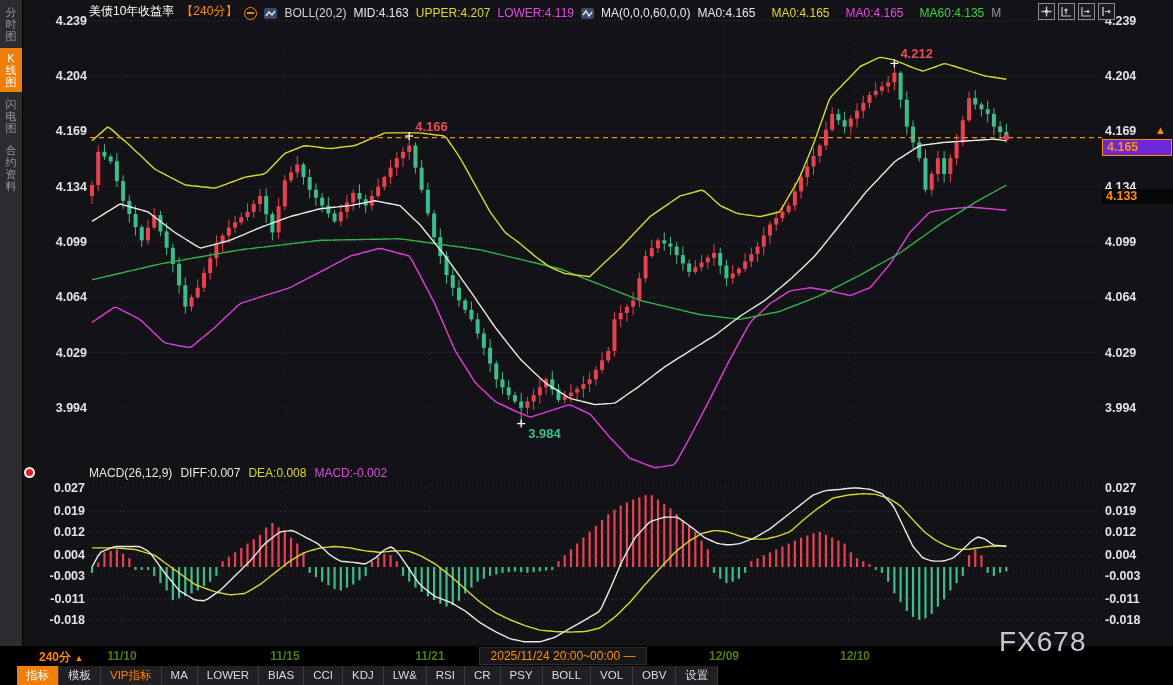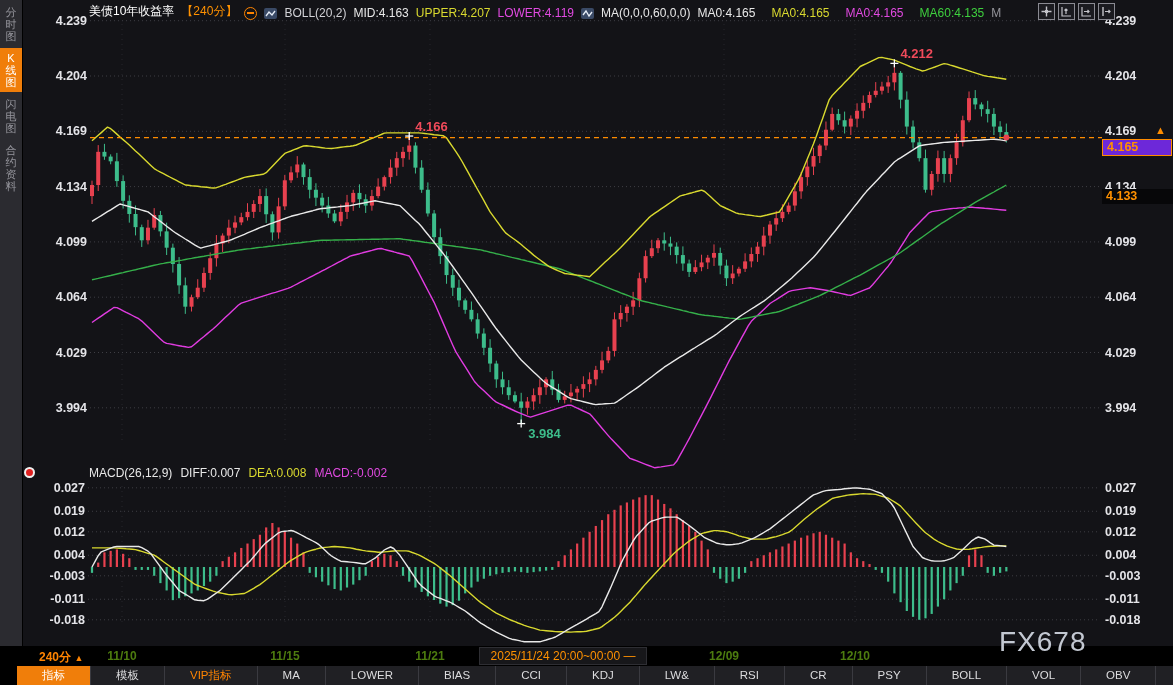--- a/index.html
+++ b/index.html
@@ -39,21 +39,21 @@
   #latest-arrow{position:absolute;left:1155px;top:124px;color:#ff8c00;font-size:11px;z-index:6;cursor:pointer;}
   
   #bottom-bg{position:absolute;left:0;top:646px;width:1173px;height:39px;background:#000;z-index:3;}
   #xaxis{position:absolute;left:0;top:646px;width:1173px;height:20px;z-index:4;font-size:12px;}
   #xperiod{position:absolute;left:39px;top:3px;color:#ff8400;font-weight:700;cursor:pointer;}
   #xperiod .tri{font-size:9px;}
   .xtick{position:absolute;top:3px;transform:translateX(-50%);color:#4d7c0f;font-weight:600;}
   #xselected{position:absolute;top:1px;height:16px;line-height:16px;background:#17171a;
     border:1px solid #2e2e33;color:#ff9100;text-align:center;font-size:12px;z-index:4;}
   #toolbar{position:absolute;left:17px;top:666px;height:19px;display:flex;background:#202024;z-index:4;}
-  .tb-tab{height:19px;line-height:19px;padding:0 25px;font-size:11.5px;color:#dcdcde;
+  .tb-tab{height:19px;line-height:19px;padding:0 9px;font-size:11.5px;color:#dcdcde;
     border-right:1px solid #3a3a40;cursor:pointer;white-space:nowrap;}
   .tb-tab.active{background:#f07e0a;color:#fff;}
   .tb-tab.vip{color:#ff8400;}
   #watermark{position:absolute;left:999px;top:626px;font-size:28px;color:#c3c8d2;z-index:7;
     letter-spacing:1px;}
 </style>
 </head>
 <body>
 
 <div id="app">

